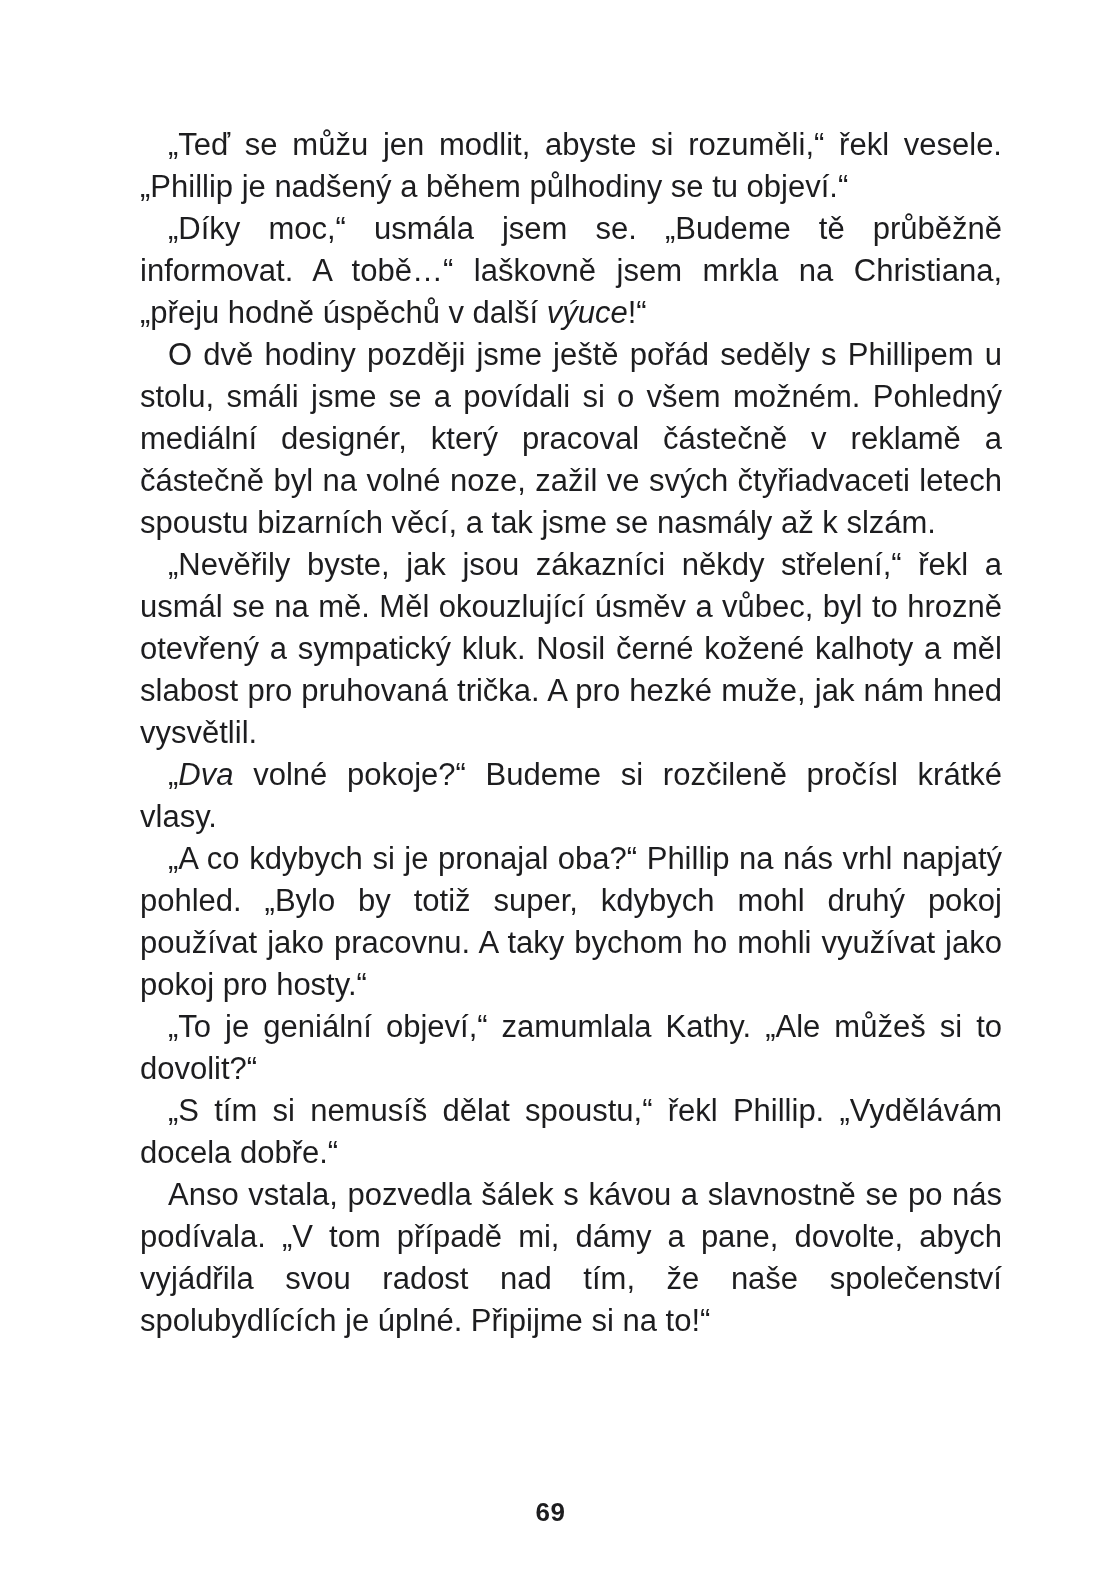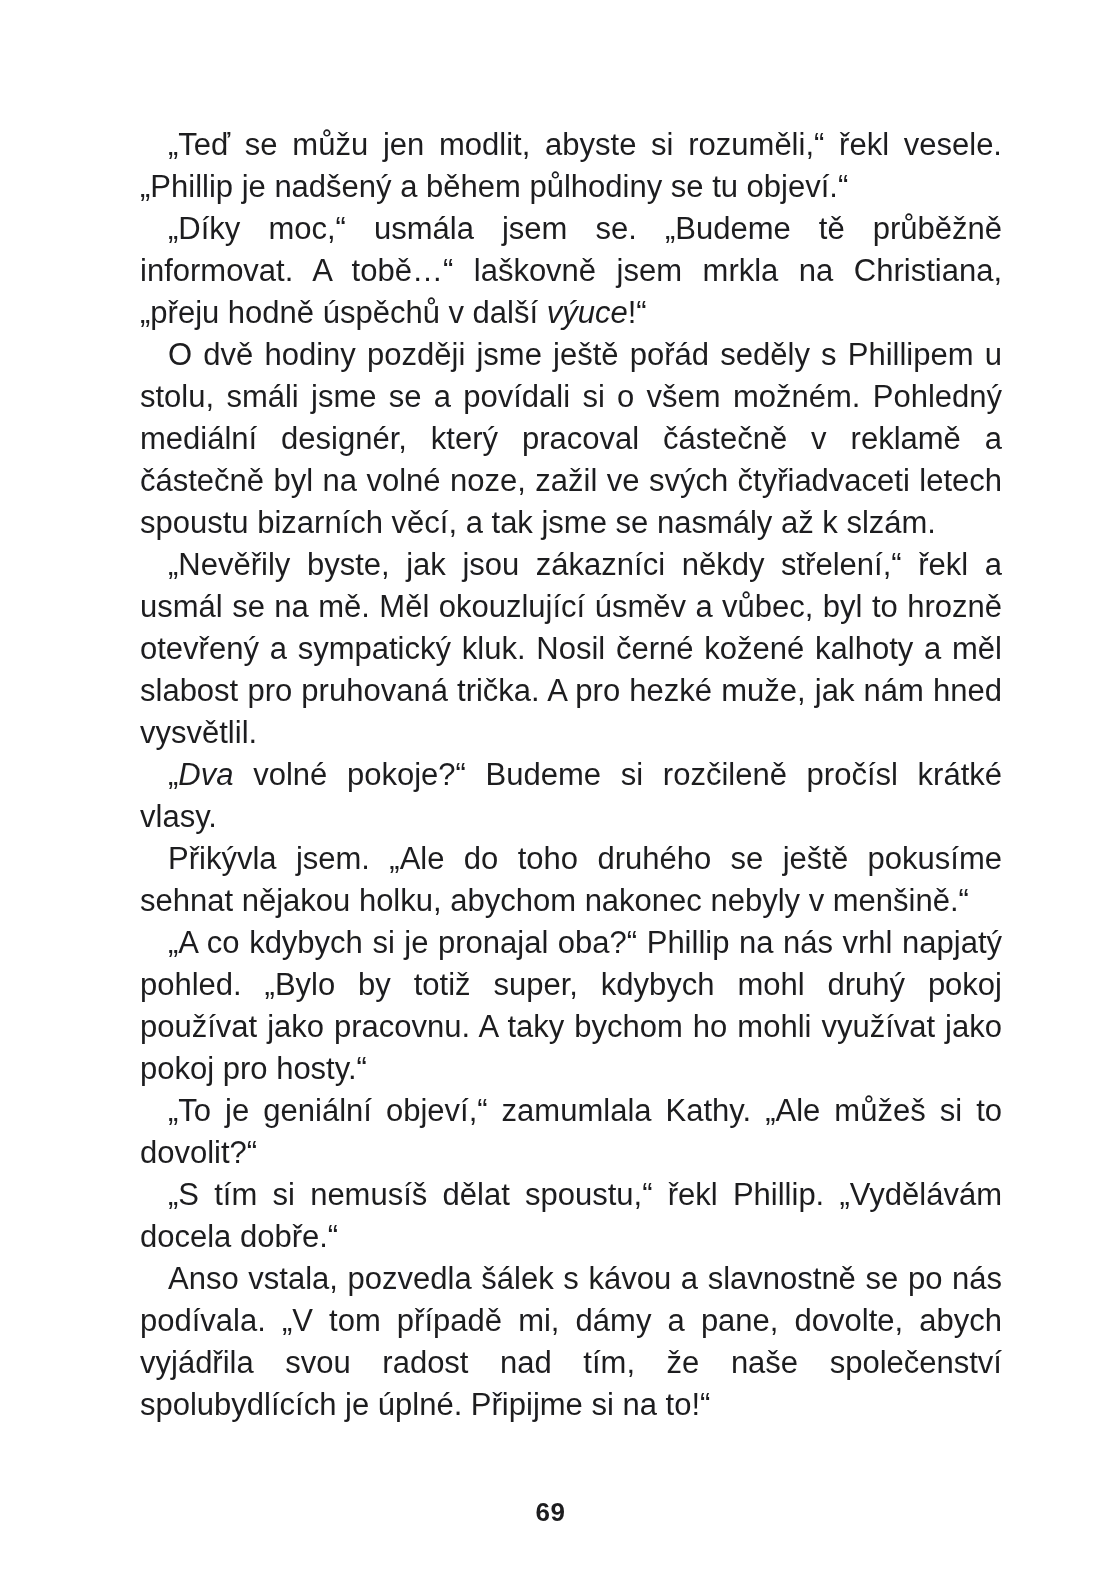--- a/index.html
+++ b/index.html
@@ -51,20 +51,19 @@
 </head>
 <body>
 
 <div class="page">
   <div class="text-block">
       <p><span>„Teď se můžu jen modlit, abyste si rozuměli,“ řekl vesele. „Phillip je nadšený a během půlhodiny se tu objeví.“</span></p>
       <p><span>„Díky moc,“ usmála jsem se. „Budeme tě průběžně informovat. A tobě…“ laškovně jsem mrkla na Christiana, „přeju hodně úspěchů v další </span><span class="seg-italic">výuce</span><span>!“</span></p>
       <p><span>O dvě hodiny později jsme ještě pořád seděly s Phillipem u stolu, smáli jsme se a povídali si o všem možném. Pohledný mediální designér, který pracoval částečně v reklamě a částečně byl na volné noze, zažil ve svých čtyřiadvaceti letech spoustu bizarních věcí, a tak jsme se nasmály až k slzám.</span></p>
       <p><span>„Nevěřily byste, jak jsou zákazníci někdy střelení,“ řekl a usmál se na mě. Měl okouzlující úsměv a vůbec, byl to hrozně otevřený a sympatický kluk. Nosil černé kožené kalhoty a měl slabost pro pruhovaná trička. A pro hezké muže, jak nám hned vysvětlil.</span></p>
       <p><span>„</span><span class="seg-italic">Dva</span><span> volné pokoje?“ Budeme si rozčileně pročísl krátké vlasy.</span></p>
-      <p><span>Přikývla jsem. „Ale do toho druhého se ještě pokusíme sehnat nějakou holku, abychom nakonec nebyly v menšině.“</span></p>
       <p><span>„A co kdybych si je pronajal oba?“ Phillip na nás vrhl napjatý pohled. „Bylo by totiž super, kdybych mohl druhý pokoj používat jako pracovnu. A taky bychom ho mohli využívat jako pokoj pro hosty.“</span></p>
       <p><span>„To je geniální objeví,“ zamumlala Kathy. „Ale můžeš si to dovolit?“</span></p>
       <p><span>„S tím si nemusíš dělat spoustu,“ řekl Phillip. „Vydělávám docela dobře.“</span></p>
       <p><span>Anso vstala, pozvedla šálek s kávou a slavnostně se po nás podívala. „V tom případě mi, dámy a pane, dovolte, abych vyjádřila svou radost nad tím, že naše společenství spolubydlících je úplné. Připijme si na to!“</span></p>
     </div>
   <div class="page-number">69</div>
 </div>
 
 </body></html>

